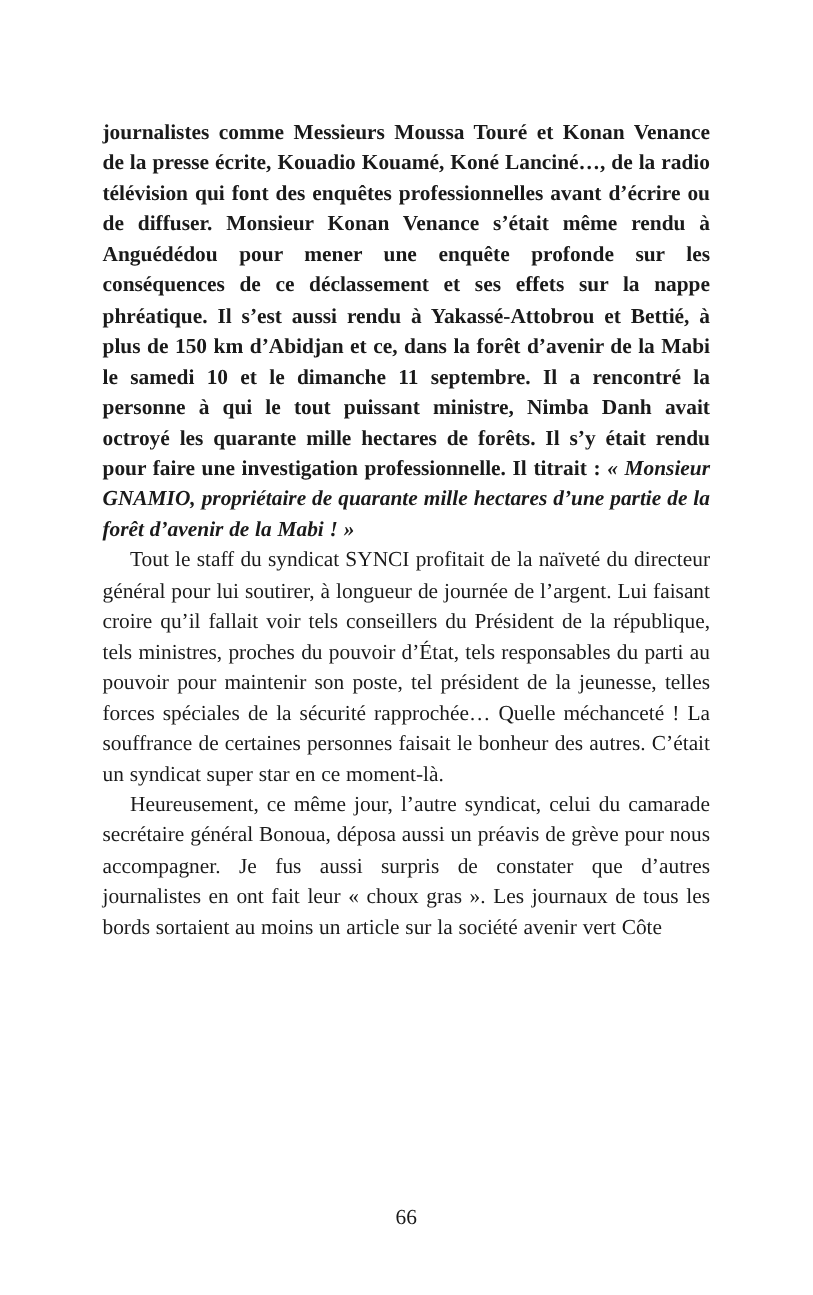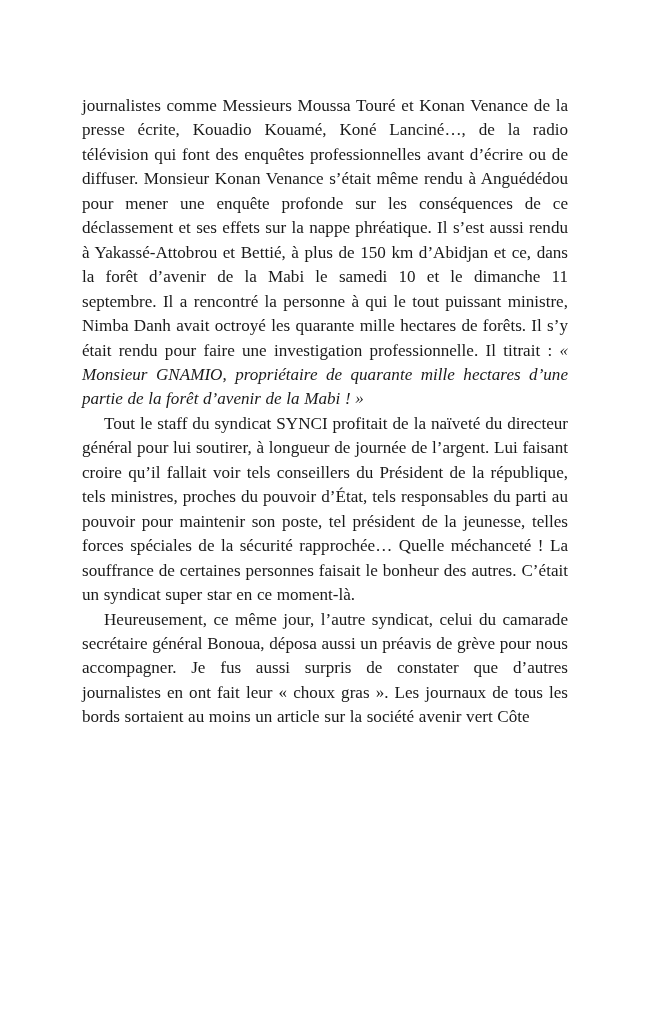--- a/index.html
+++ b/index.html
@@ -38,20 +38,21 @@
     text-align: justify;
     text-justify: inter-word;
     -webkit-hyphens: none;
     hyphens: none;
     word-spacing: 0.02em;
   }
 
   
   .para.continued {
     text-indent: 0;
+    font-weight: bold;
   }
 
   
   .para.indented {
     text-indent: 22px;
   }
 
   .quote-italic {
     font-style: italic;
   }
@@ -75,14 +76,15 @@
 
     <p class="para continued"><span>journalistes comme Messieurs Moussa Touré et Konan Venance de la presse écrite, Kouadio Kouamé, Koné Lanciné…, de la radio télévision qui font des enquêtes professionnelles avant d’écrire ou de diffuser. Monsieur Konan Venance s’était même rendu à Anguédédou pour mener une enquête profonde sur les conséquences de ce déclassement et ses effets sur la nappe phréatique. Il s’est aussi rendu à Yakassé-Attobrou et Bettié, à plus de 150 km d’Abidjan et ce, dans la forêt d’avenir de la Mabi le samedi 10 et le dimanche 11 septembre. Il a rencontré la personne à qui le tout puissant ministre, Nimba Danh avait octroyé les quarante mille hectares de forêts. Il s’y était rendu pour faire une investigation professionnelle. Il titrait : </span><span class="quote-italic">« Monsieur GNAMIO, propriétaire de quarante mille hectares d’une partie de la forêt d’avenir de la Mabi ! »</span></p>
 
 
     <p class="para indented"><span>Tout le staff du syndicat SYNCI profitait de la naïveté du directeur général pour lui soutirer, à longueur de journée de l’argent. Lui faisant croire qu’il fallait voir tels conseillers du Président de la république, tels ministres, proches du pouvoir d’État, tels responsables du parti au pouvoir pour maintenir son poste, tel président de la jeunesse, telles forces spéciales de la sécurité rapprochée… Quelle méchanceté ! La souffrance de certaines personnes faisait le bonheur des autres. C’était un syndicat super star en ce moment-là.</span></p>
 
     <p class="para indented"><span>Heureusement, ce même jour, l’autre syndicat, celui du camarade secrétaire général Bonoua, déposa aussi un préavis de grève pour nous accompagner. Je fus aussi surpris de constater que d’autres journalistes en ont fait leur « choux gras ». Les journaux de tous les bords sortaient au moins un article sur la société avenir vert Côte</span></p>
 
   </div>
 
+  <div class="page-number">66</div>
 
 </div>
 
 </body></html>

